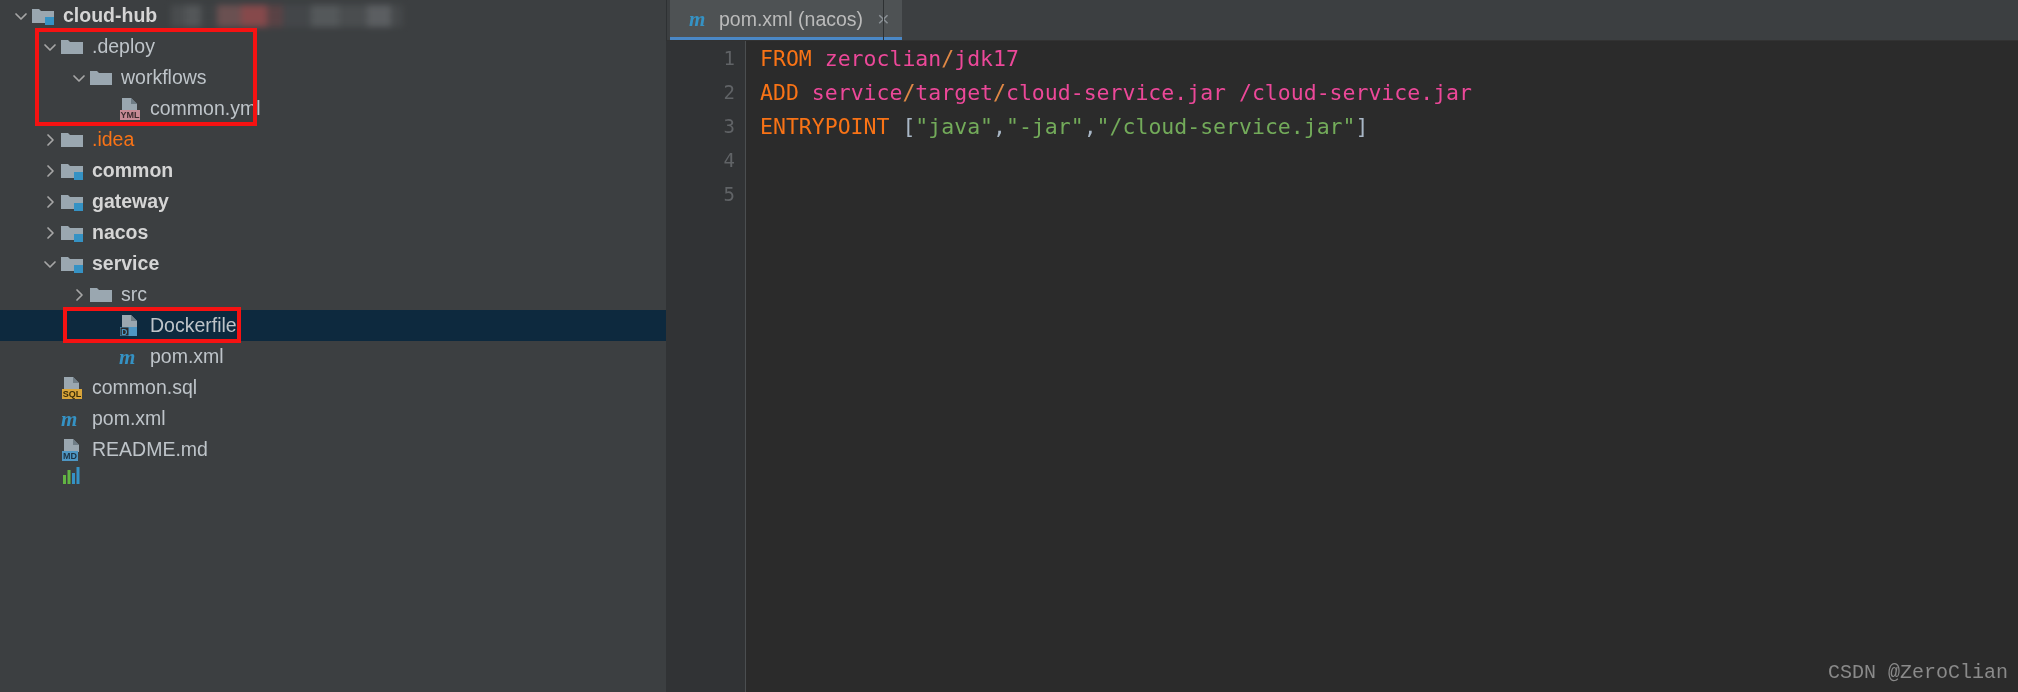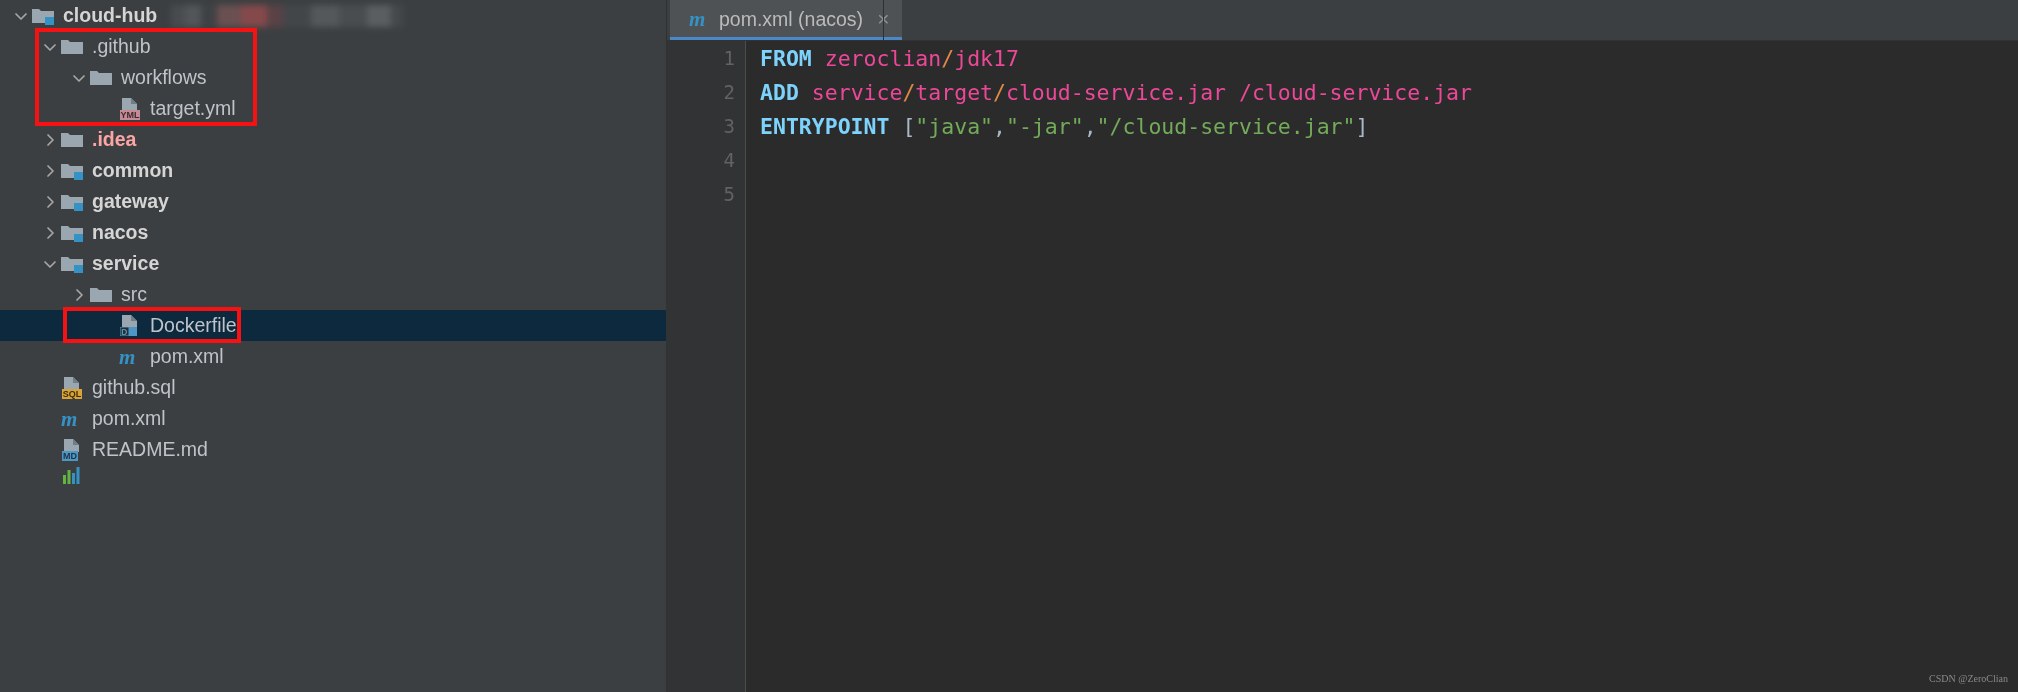--- a/index.html
+++ b/index.html
@@ -35,21 +35,21 @@
   }
   .arrow svg { display: block; }
   .ico {
     width: 25px; height: 31px; flex: 0 0 25px;
     display: inline-flex; align-items: center; justify-content: center;
     margin-right: 7px;
   }
   .ico svg { display: block; }
   .label { line-height: 31px; }
   .label.bold { font-weight: bold; color: #d5d5d5; }
-  .label.ignored { color: #fca5a5; font-weight: bold; }
+  .label.ignored { color: #f97316; }
   .label.plain { color: #bec4c9; }
 
   
   #editor {
     position: absolute; left: 666px; top: 0;
     width: 1352px; height: 692px;
     background: #2b2b2b;
   }
   #tabstrip {
     position: absolute; left: 0; top: 0; width: 1352px; height: 41px;
@@ -105,37 +105,37 @@
     display: flex; align-items: center;
   }
   .cline {
     height: 34px;
     display: flex; align-items: center;
     padding-left: 13px;
     font-family: "DejaVu Sans Mono", monospace;
     font-size: 21.5px;
     white-space: pre;
   }
-  .kw  { color: #7dd3fc; font-weight: bold; }
+  .kw  { color: #f97316; }
   .txt { color: #ec4899; }
   .sep { color: #e08845; }
   .str { color: #73ab5a; }
   .brk { color: #a9b7c6; }
   #caretline {
     position: absolute; left: 81px; top: 177px;
     width: 1271px; height: 34px;
     border-top: 1px solid #323232;
     border-bottom: 1px solid #323232;
     background: #323232;
   }
 
   #watermark {
     position: absolute; right: 10px; bottom: 8px;
-    color: #8a8a8a; font-size: 10px;
-    font-family: Liberation Serif, serif;
+    color: #8a8a8a; font-size: 20px;
+    font-family: Liberation Mono, monospace;
   }
 
   
   .annot {
     position: absolute;
     border: 4px solid #f61212;
     pointer-events: none;
   }
   #annot-workflows { left: 35px; top: 28px; width: 222px; height: 98px; }
   #annot-dockerfile { left: 63px; top: 307px; width: 178px; height: 36px; }
@@ -179,21 +179,21 @@
         <span class="arrow">
           <svg width="14" height="14" viewBox="0 0 14 14">
             <path d="M2 5l5 5 5-5" fill="none" stroke="#a6a6a6" stroke-width="1.7" stroke-linecap="round" stroke-linejoin="round"></path>
           </svg>
         </span>
         <span class="ico">
           <svg width="25" height="20" viewBox="0 0 25 20">
             <path d="M1 3h7l2 2h13v12H1z" fill="#9aa7b0"></path>
           </svg>
         </span>
-        <span class="label plain">.github</span>
+        <span class="label plain">.deploy</span>
       </div>
       <div class="row">
         <div style="width: 68px; flex: 0 0 auto; height: 1px;"></div>
         <span class="arrow">
           <svg width="14" height="14" viewBox="0 0 14 14">
             <path d="M2 5l5 5 5-5" fill="none" stroke="#a6a6a6" stroke-width="1.7" stroke-linecap="round" stroke-linejoin="round"></path>
           </svg>
         </span>
         <span class="ico">
           <svg width="25" height="20" viewBox="0 0 25 20">
@@ -206,21 +206,21 @@
         <div style="width: 97px; flex: 0 0 auto; height: 1px;"></div>
         <span class="arrow"></span>
         <span class="ico">
           <svg width="25" height="24" viewBox="0 0 25 24">
             <path d="M4 1h9l6 6v7H4z" fill="#9aa7b0"></path>
             <path d="M13 1l6 6h-6z" fill="#6f7d86"></path>
             <rect x="2" y="13" width="20" height="10" fill="#c68a94"></rect>
             <text x="12" y="21.3" text-anchor="middle" font-family="Liberation Sans, sans-serif" font-size="9" font-weight="bold" fill="#3c2b2e">YML</text>
           </svg>
         </span>
-        <span class="label plain">target.yml</span>
+        <span class="label plain">common.yml</span>
       </div>
       <div class="row">
         <div style="width: 39px; flex: 0 0 auto; height: 1px;"></div>
         <span class="arrow">
           <svg width="14" height="14" viewBox="0 0 14 14">
             <path d="M5 2l5 5-5 5" fill="none" stroke="#a6a6a6" stroke-width="1.7" stroke-linecap="round" stroke-linejoin="round"></path>
           </svg>
         </span>
         <span class="ico">
           <svg width="25" height="20" viewBox="0 0 25 20">
@@ -331,21 +331,21 @@
         <div style="width: 39px; flex: 0 0 auto; height: 1px;"></div>
         <span class="arrow"></span>
         <span class="ico">
           <svg width="25" height="24" viewBox="0 0 25 24">
             <path d="M4 1h9l6 6v7H4z" fill="#9aa7b0"></path>
             <path d="M13 1l6 6h-6z" fill="#6f7d86"></path>
             <rect x="2" y="13" width="20" height="10" fill="#d8a43a"></rect>
             <text x="12" y="21.3" text-anchor="middle" font-family="Liberation Sans, sans-serif" font-size="9" font-weight="bold" fill="#3a2d08">SQL</text>
           </svg>
         </span>
-        <span class="label plain">github.sql</span>
+        <span class="label plain">common.sql</span>
       </div>
       <div class="row">
         <div style="width: 39px; flex: 0 0 auto; height: 1px;"></div>
         <span class="arrow"></span>
         <span class="ico">
           <svg width="25" height="24" viewBox="0 0 25 24">
             <text x="1" y="19" font-family="Liberation Serif, serif" font-size="21" font-style="italic" font-weight="bold" fill="#3592c4">m</text>
           </svg>
         </span>
         <span class="label plain">pom.xml</span>

